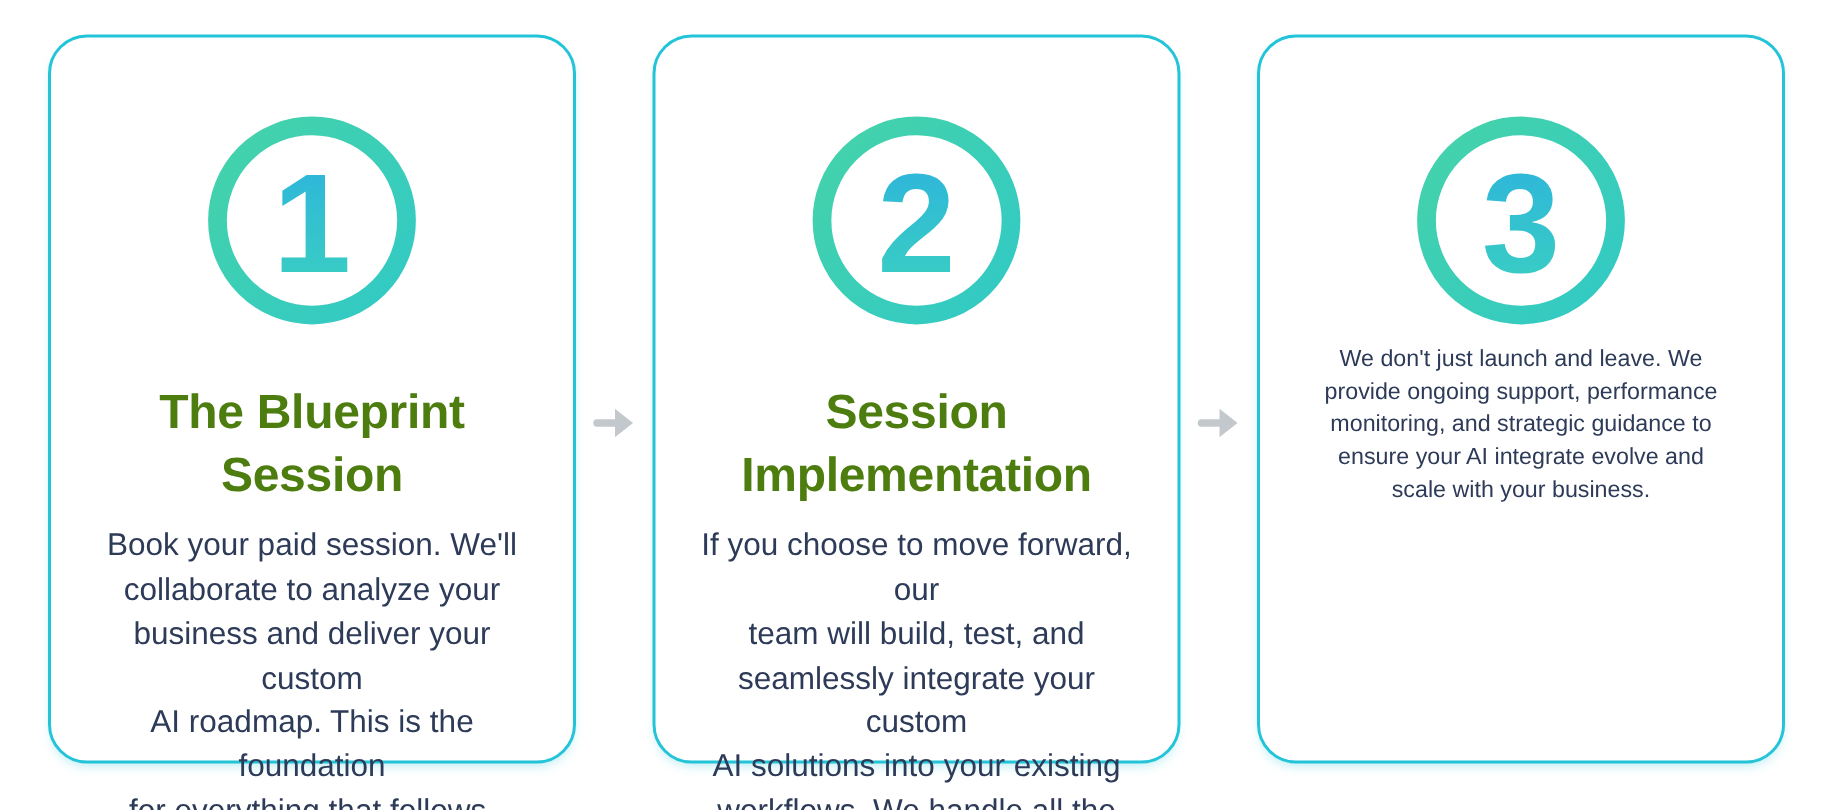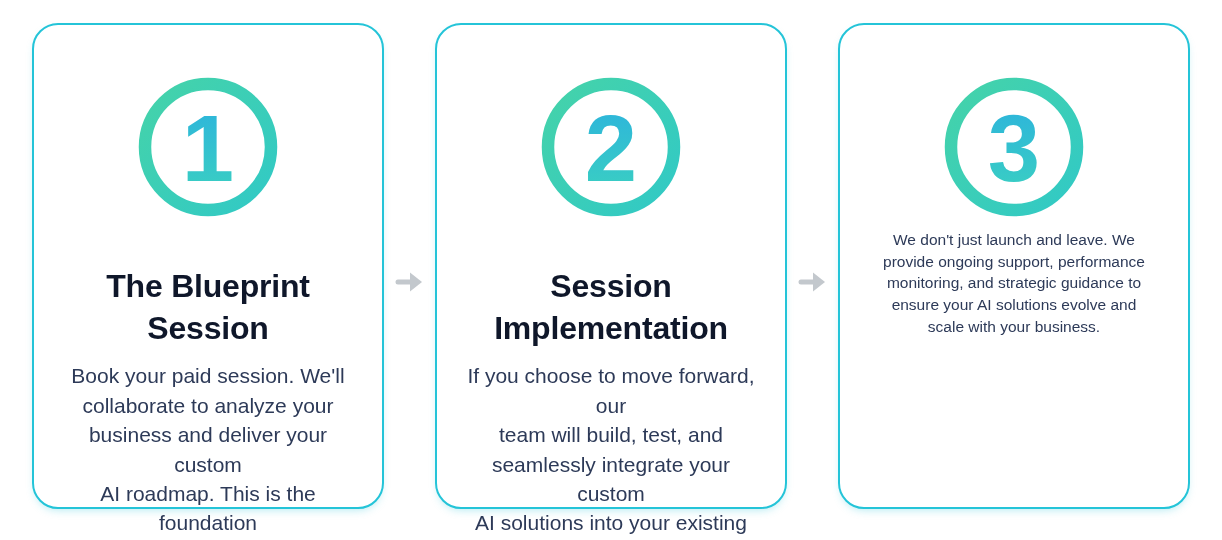--- a/index.html
+++ b/index.html
@@ -36,25 +36,25 @@
     display: flex;
     align-items: center;
     justify-content: center;
   }
   .badge { width: 140px; height: 140px; flex: 0 0 auto; }
   .badge text {
     font-family: "Liberation Sans", "DejaVu Sans", sans-serif;
     font-weight: bold;
   }
   .step-title {
-    margin-top: 48px;
+    margin-top: 36px;
     font-size: 32px;
     font-weight: bold;
     line-height: 1.32;
-    color: #0f172a;
+    color: #4d7c0f;
     text-align: center;
     white-space: pre-line;
     letter-spacing: -0.2px;
   }
   .step-desc {
     margin-top: 12px;
     font-size: 21px;
     line-height: 1.4;
     color: #2d3a58;
     text-align: center;
@@ -125,17 +125,17 @@
   </div>
 
   <div class="step-card compact">
     <svg class="badge" viewBox="0 0 140 140">
       <circle cx="70" cy="70" r="63" fill="none" stroke="url(#ringGrad)" stroke-width="12.5"></circle>
       <text x="70" y="104" text-anchor="middle" font-size="94" fill="url(#numGrad)">3</text>
     </svg>
     <div class="step-desc">We don't just launch and leave. We
 provide ongoing support, performance
 monitoring, and strategic guidance to
-ensure your AI solutions evolve and
+ensure your AI integrate evolve and
 scale with your business.</div>
   </div>
 
 </div>
 
 </body></html>

